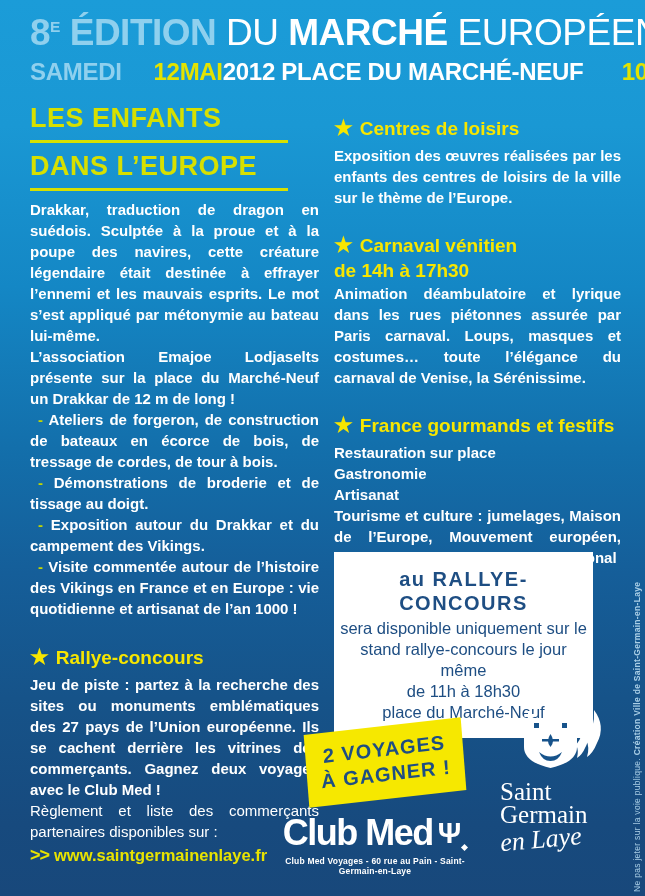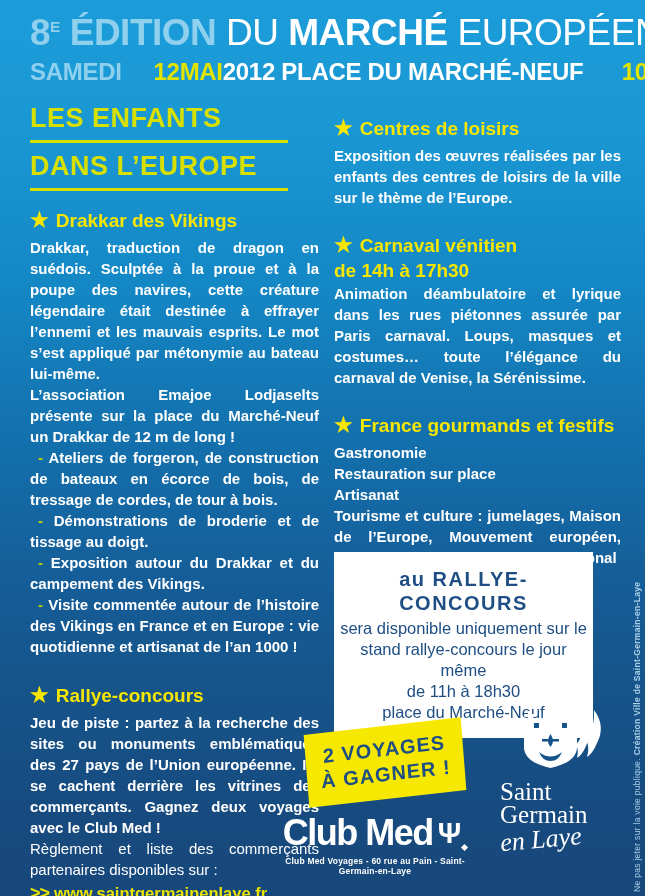--- a/index.html
+++ b/index.html
@@ -68,21 +68,20 @@
 
   <div class="hdr">
     <div class="hdr-l1"><span class="lt"><span>8</span><span class="sup">E</span></span><span class="lt"> ÉDITION</span><span class="thin"> DU </span><span>MARCHÉ</span><span class="thin"> EUROPÉEN</span></div>
     <div class="hdr-l2"><span class="lt">SAMEDI</span><span class="yl">12MAI</span><span>2012 </span><span>PLACE DU MARCHÉ-NEUF </span><span class="yl">10H-18H30</span></div>
   </div>
 
   <div class="col-left">
     <div class="main-title-line">LES ENFANTS</div>
     <div class="main-title-line">DANS L’EUROPE</div>
 
-    <div class="sec-head"><span class="star">★</span><span>Drakkar des Vikings</span></div>
     <p class="body">Drakkar, traduction de dragon en suédois. Sculptée à la proue et à la poupe des navires, cette créature légendaire était destinée à effrayer l’ennemi et les mauvais esprits. Le mot s’est appliqué par métonymie au bateau lui-même.</p>
     <p class="body">L’association Emajoe Lodjaselts présente sur la place du Marché-Neuf un Drakkar de 12 m de long !</p>
     <p class="body bullet"><span class="dash">-</span> <span>Ateliers de forgeron, de construction de bateaux en écorce de bois, de tressage de cordes, de tour à bois.</span></p>
     <p class="body bullet"><span class="dash">-</span> <span>Démonstrations de broderie et de tissage au doigt.</span></p>
     <p class="body bullet"><span class="dash">-</span> <span>Exposition autour du Drakkar et du campement des Vikings.</span></p>
     <p class="body bullet"><span class="dash">-</span> <span>Visite commentée autour de l’histoire des Vikings en France et en Europe : vie quotidienne et artisanat de l’an 1000 !</span></p>
 
     <div class="sec-head" style="margin-top:26px;"><span class="star">★</span><span>Rallye-concours</span></div>
     <p class="body">Jeu de piste : partez à la recherche des sites ou monuments emblématiques des 27 pays de l’Union européenne. Ils se cachent derrière les vitrines des commerçants. Gagnez deux voyages avec le Club Med !</p>
     <p class="body info">Règlement et liste des commerçants partenaires disponibles sur :</p>
@@ -91,22 +90,22 @@
 
   <div class="col-right">
     <div class="sec-head" style="margin-top:0;"><span class="star">★</span><span>Centres de loisirs</span></div>
     <p class="body">Exposition des œuvres réalisées par les enfants des centres de loisirs de la ville sur le thème de l’Europe.</p>
 
     <div class="sec-head" style="margin-top:25px;"><span class="star">★</span><span>Carnaval vénitien</span></div>
     <div class="sec-sub">de 14h à 17h30</div>
     <p class="body">Animation déambulatoire et lyrique dans les rues piétonnes assurée par Paris carnaval. Loups, masques et costumes… toute l’élégance du carnaval de Venise, la Sérénissime.</p>
 
     <div class="sec-head" style="margin-top:25px;"><span class="star">★</span><span>France gourmands et festifs</span></div>
+    <p class="body stand-line">Restauration sur place</p>
     <p class="body stand-line">Gastronomie</p>
-    <p class="body stand-line">Restauration sur place</p>
     <p class="body stand-line">Artisanat</p>
     <p class="body">Tourisme et culture : jumelages, Maison de l’Europe, Mouvement européen, office de tourisme, accueil international</p>
     <p class="body stand-line">Maquillage enfants…</p>
   </div>
 
   <div class="bubble">
     <div class="bubble-l2">au RALLYE-CONCOURS</div>
     <div class="bubble-rest">
       <div>sera disponible uniquement sur le</div>
       <div>stand rallye-concours le jour même</div>

